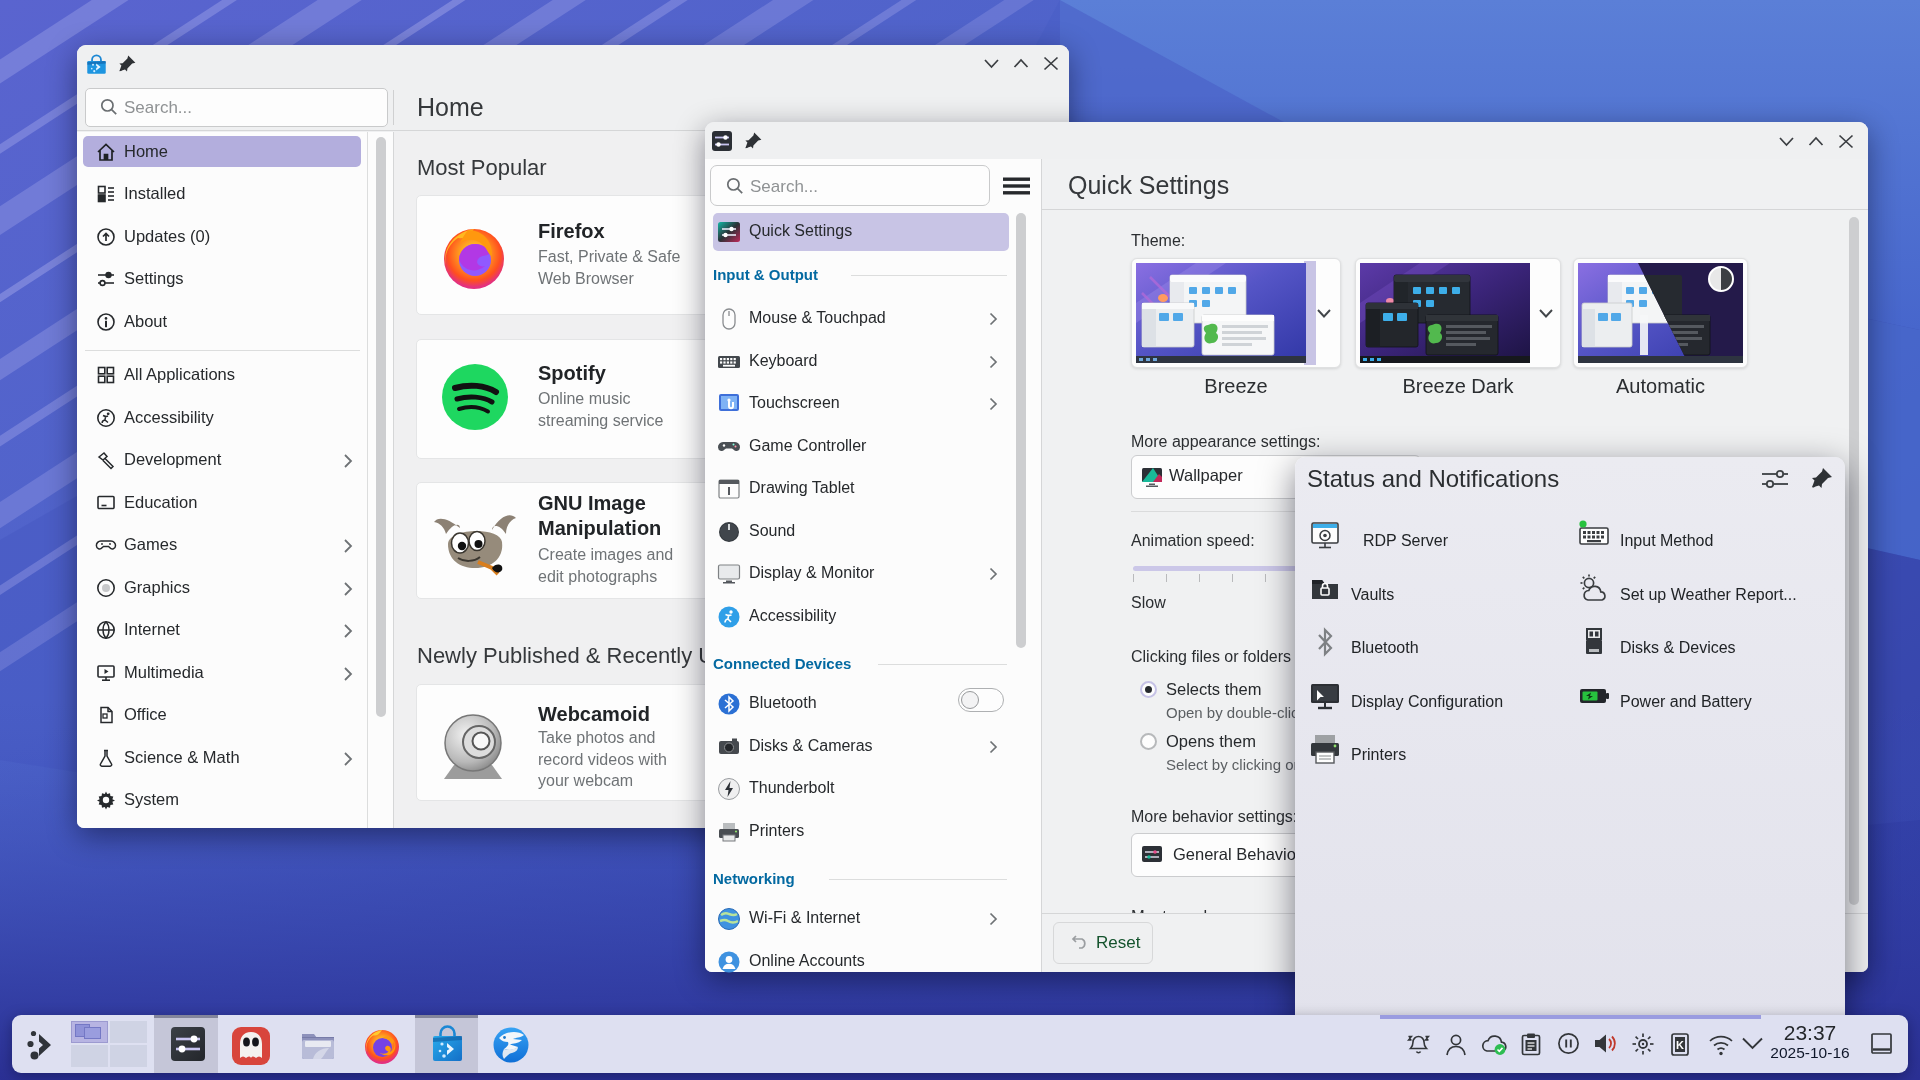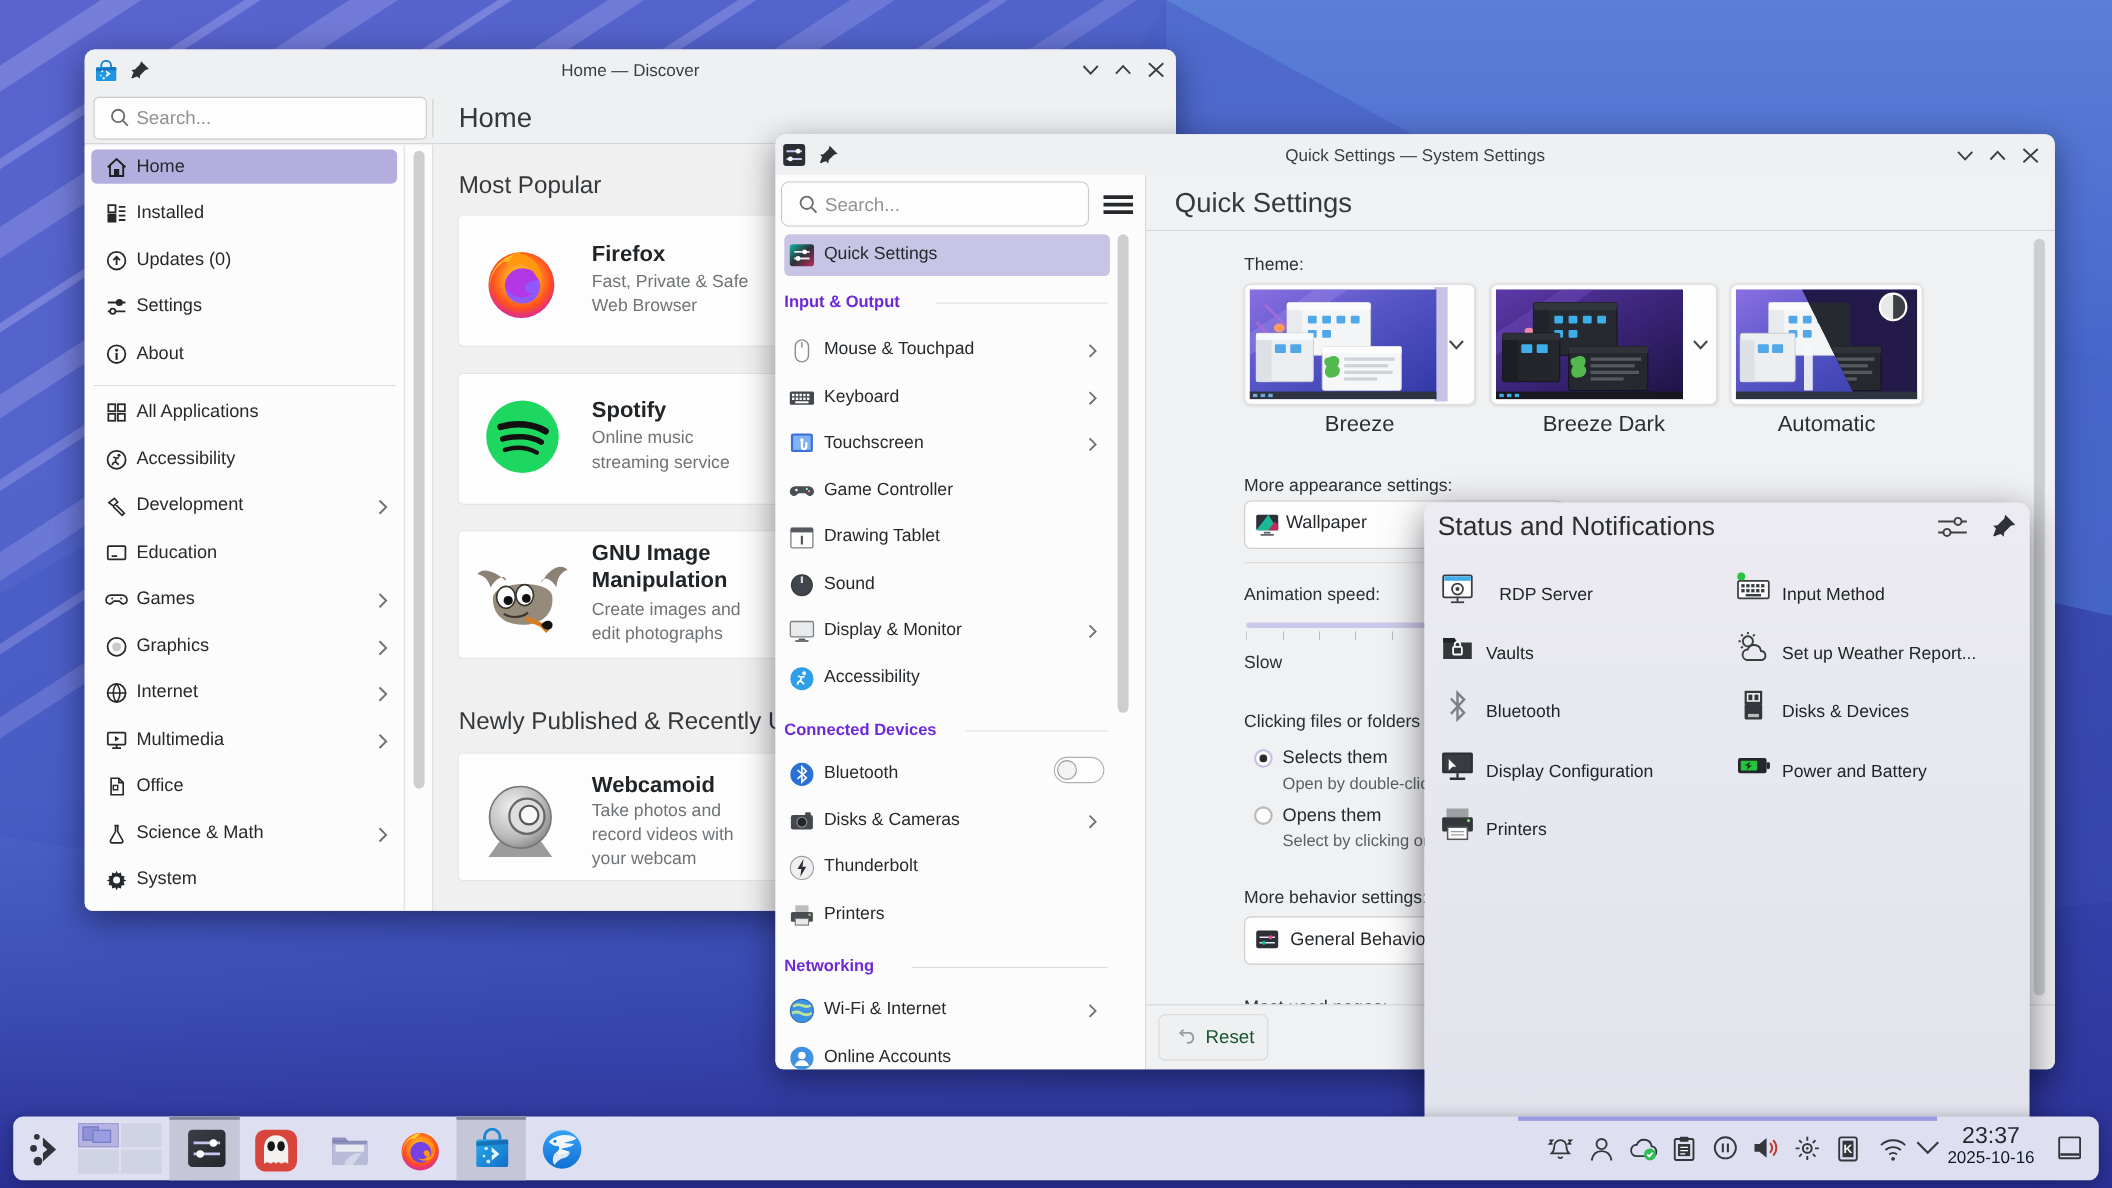--- a/index.html
+++ b/index.html
@@ -12,21 +12,21 @@
 .drow { left:6px; width:278px; height:31px; }
 .drow span { position:absolute; left:41px; top:5px; white-space:nowrap; }
 .dico { left:12px; top:4px; width:22px; height:22px; }
 .dchev { left:260px; top:8px; width:10px; height:16px; }
 .dcard { left:339px; width:625px; background:#fdfdfd; border:1px solid #e4e5e6; border-radius:5px; }
 .dsub { font-size:16px; color:#6f7376; line-height:21.5px; white-space:nowrap; }
 .srow { left:8px; width:296px; height:38px; font-size:16px; color:#26292c; }
 .srow span { position:absolute; left:36px; top:9px; white-space:nowrap; }
 .sico { position:absolute; left:4px; top:7px; width:24px; height:24px; }
 .schev { position:absolute; left:276px; top:12px; width:9px; height:14px; }
-.shead { position:absolute; left:8px; font-size:15px; font-weight:bold; color:#6d28d9; white-space:nowrap; }
+.shead { position:absolute; left:8px; font-size:15px; font-weight:bold; color:#0369a1; white-space:nowrap; }
 .sline { position:absolute; height:1px; background:#dcdddd; }
 .ctext { position:absolute; font-size:16px; color:#2b2e31; white-space:nowrap; }
 .popitem span { position:absolute; left:42px; top:7px; white-space:nowrap; font-size:16px; color:#212427; }
 .popitem { width:260px; height:34px; }
 .tray { position:absolute; top:17px; }
 </style>
 </head>
 <body>
 <div id="desk">
 
@@ -62,21 +62,20 @@
   <line x1="-700" y1="310" x2="1500" y2="310" stroke-width="18" opacity="0.45"></line>
   <line x1="-700" y1="370" x2="1500" y2="370" stroke-width="9" opacity="0.5"></line>
   <line x1="-700" y1="432" x2="1500" y2="432" stroke-width="22" opacity="0.4"></line>
   <line x1="-700" y1="495" x2="1500" y2="495" stroke-width="8" opacity="0.45"></line>
   <line x1="-700" y1="555" x2="1500" y2="555" stroke-width="16" opacity="0.35"></line>
  </g>
 </svg>
 
 <div class="win" id="discover" style="left:77px;top:45px;width:992px;height:783px;border-radius:9px 9px 7px 7px;">
  <div class="abs" style="left:0;top:0;width:100%;height:86px;background:#eff0f1;border-bottom:1px solid #d5d6d7;border-radius:9px 9px 0 0;"></div>
- <div class="abs tbtext" style="left:0;top:11px;width:100%;text-align:center;">Home — Discover</div>
  <svg class="abs" style="left:9px;top:9px" width="21" height="21" viewBox="0 0 33 33">
   <path d="M9.5,13 v-4 a7,7 0 0 1 14,0 V13" fill="none" stroke="#1b87d4" stroke-width="2.8"></path>
   <rect x="2" y="11" width="29" height="20" rx="2" fill="#1d95e0"></rect>
   <path d="M2,13 L31,11 v4 L2,17 Z" fill="#0e5a9e" opacity="0.55"></path>
   <circle cx="11" cy="17" r="1.6" fill="#cfeaff"></circle>
         <circle cx="9" cy="23" r="1.3" fill="#cfeaff"></circle>
         <circle cx="13" cy="27" r="1.7" fill="#cfeaff"></circle>
   <path d="M16,15 L23,20.5 L16,26 V22 L18.5,20.5 L16,18.5 Z" fill="#eaf6ff"></path>
  </svg>
  <svg class="abs" style="left:40px;top:9px" width="20" height="20" viewBox="0 0 25 25">
@@ -318,21 +317,20 @@
   <div class="abs dsub" style="left:461px;top:343px;">Online music<br>streaming service</div>
   <div class="abs" style="left:461px;top:446px;font-size:20px;font-weight:bold;color:#212427;line-height:24.5px;">GNU Image<br>Manipulation</div>
   <div class="abs dsub" style="left:461px;top:499px;">Create images and<br>edit photographs</div>
   <div class="abs" style="left:461px;top:658px;font-size:20px;font-weight:bold;color:#212427;">Webcamoid</div>
   <div class="abs dsub" style="left:461px;top:682px;">Take photos and<br>record videos with<br>your webcam</div>
  </div>
 </div>
 
 <div class="win" id="settings" style="left:705px;top:122px;width:1163px;height:850px;border-radius:9px 9px 7px 7px;">
  <div class="abs" style="left:0;top:0;width:100%;height:37px;background:#eff0f1;border-radius:9px 9px 0 0;"></div>
- <div class="abs tbtext" style="left:0;top:11px;width:100%;text-align:center;">Quick Settings — System Settings</div>
  <svg class="abs" style="left:6px;top:8px" width="22" height="22" viewBox="0 0 22 22">
   <rect x="1" y="1" width="20" height="20" rx="3" fill="#2b2f35"></rect>
   <g stroke="#c8c4f0" stroke-width="1.8">
           <line x1="4" y1="7.5" x2="18" y2="7.5"></line>
           <line x1="4" y1="14.5" x2="18" y2="14.5"></line>
         </g>
   <circle cx="14.5" cy="7.5" r="2.2" fill="#fff"></circle>
         <circle cx="7.5" cy="14.5" r="2.2" fill="#fff"></circle>
  </svg>
  <svg class="abs" style="left:38px;top:9px" width="20" height="20" viewBox="0 0 25 25">

